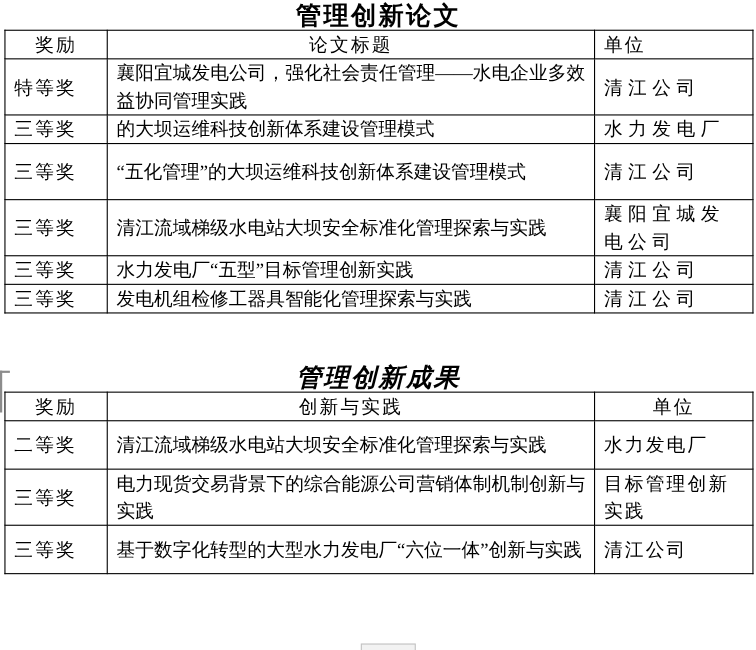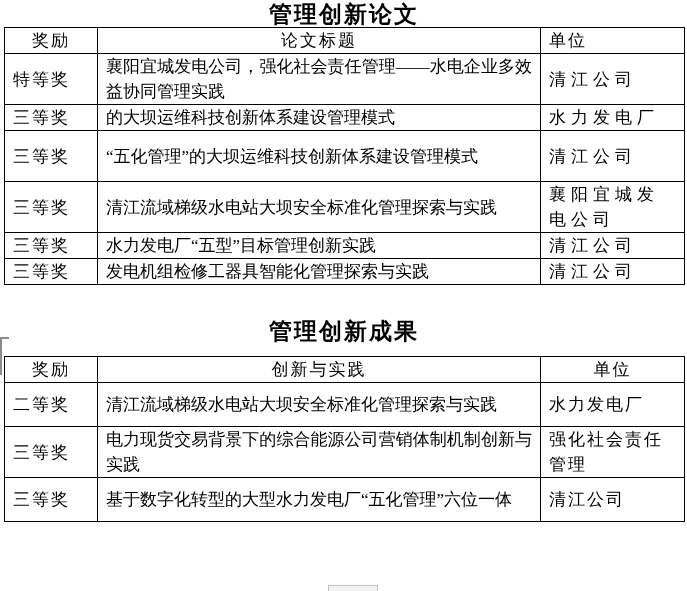--- a/index.html
+++ b/index.html
@@ -18,21 +18,21 @@
     width: 680px;
     text-align: center;
     font-family: "Liberation Sans", "DejaVu Sans", sans-serif;
     font-weight: bold;
     font-size: 23px;
     letter-spacing: 2px;
     line-height: 22px;
     white-space: nowrap;
   }
   #title-1 { top: 3px; }
-  #title-2 { top: 320px; }
+  #title-2 { top: 332px; font-style: italic; }
 
   table.award-table {
     position: absolute;
     left: 4px;
     width: 680px;
     border-collapse: collapse;
     table-layout: fixed;
   }
   #table-1 { top: 27px; }
   #table-2 { top: 356px; }
@@ -144,25 +144,25 @@
       <th class="hdr-center">单位</th>
     </tr>
     <tr style="height:44px">
       <td class="award-col">二等奖</td>
       <td class="title-col">清江流域梯级水电站大坝安全标准化管理探索与实践</td>
       <td class="unit-col">水力发电厂</td>
     </tr>
     <tr style="height:50px">
       <td class="award-col">三等奖</td>
       <td class="title-col">电力现货交易背景下的综合能源公司营销体制机制创新与实践</td>
-      <td class="unit-col">强化社会责任管理</td>
+      <td class="unit-col">目标管理创新实践</td>
     </tr>
     <tr style="height:44px">
       <td class="award-col">三等奖</td>
-      <td class="title-col">基于数字化转型的大型水力发电厂“五化管理”六位一体</td>
+      <td class="title-col">基于数字化转型的大型水力发电厂“六位一体”创新与实践</td>
       <td class="unit-col">清江公司</td>
     </tr>
   </tbody>
     </table>
 
   <div class="edge-artifact"></div>
   <div class="handle-artifact"></div>
 
 </div>
 

